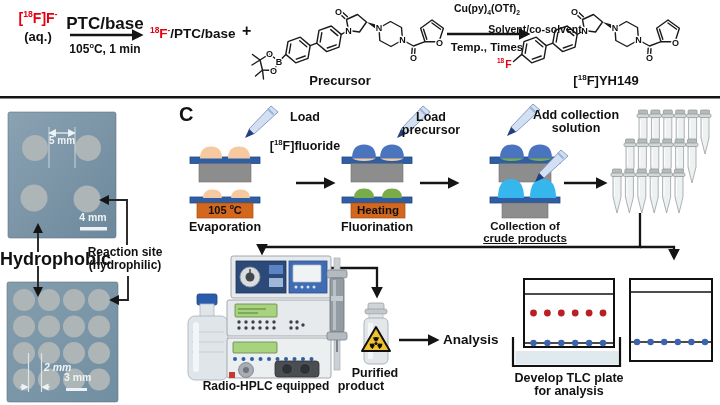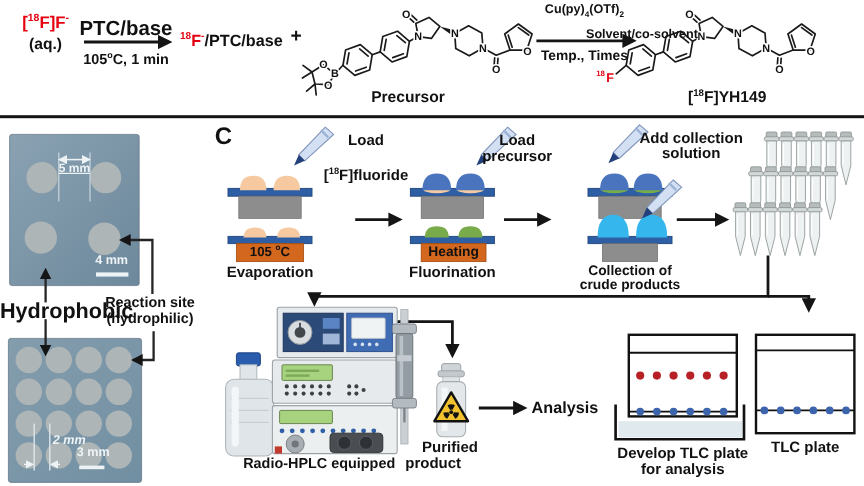--- a/index.html
+++ b/index.html
@@ -371,42 +371,41 @@
 <div class="t c" style="left:66px;top:14px;width:78px;font-size:17px;">PTC/base</div>
 <div class="t c" style="left:62px;top:43px;width:86px;font-size:12px;"><span>105</span><span class="sup">o</span><span>C, 1 min</span></div>
 <div class="t" style="left:150px;top:26px;font-size:13.5px;"><span class="red sup">18</span><span class="red">F</span><span class="red sup">-</span><span>/PTC/base</span></div>
 <div class="t" style="left:242px;top:22px;font-size:16px;">+</div>
 <div class="t c" style="left:294px;top:74px;width:92px;font-size:13px;">Precursor</div>
 <div class="t c" style="left:432px;top:3px;width:110px;font-size:10.5px;"><span>Cu(py)</span><span class="sub">4</span><span>(OTf)</span><span class="sub">2</span></div>
 <div class="t c" style="left:432px;top:24px;width:110px;font-size:10.5px;margin-left:48px;">Solvent/co-solvent</div>
 <div class="t c" style="left:432px;top:41px;width:110px;font-size:11.5px;">Temp., Times</div>
 <div class="t c" style="left:550px;top:74px;width:112px;font-size:13px;"><span>[</span><span class="sup">18</span><span>F]YH149</span></div>
 
-<div class="t c wt" style="left:42px;top:135px;width:40px;font-size:10px;text-decoration:underline;">5 mm</div>
+<div class="t c wt" style="left:42px;top:135px;width:40px;font-size:10px;">5 mm</div>
 <div class="t c wt" style="left:74px;top:212px;width:38px;font-size:10.5px;">4 mm</div>
 <div class="t c" style="left:0px;top:249px;width:86px;font-size:18px;">Hydrophobic</div>
 <div class="t c" style="left:84px;top:246px;width:82px;font-size:12px;">Reaction site</div>
 <div class="t c" style="left:84px;top:258.5px;width:82px;font-size:12px;">(hydrophilic)</div>
 <div class="t wt" style="left:44px;top:362px;font-size:10.5px;font-style:italic;">2 mm</div>
 <div class="t wt" style="left:64px;top:372px;font-size:10.5px;">3 mm</div>
 
 <div class="t" style="left:179px;top:103px;font-size:20px;">C</div>
 <div class="t c" style="left:272px;top:110px;width:66px;font-size:12.5px;">Load</div>
 <div class="t c" style="left:258px;top:139px;width:94px;font-size:12.5px;"><span>[</span><span class="sup">18</span><span>F]fluoride</span></div>
 <div class="t c" style="left:398px;top:110px;width:66px;font-size:12.5px;">Load</div>
 <div class="t c" style="left:392px;top:123px;width:78px;font-size:12.5px;">precursor</div>
 <div class="t c" style="left:530px;top:108px;width:92px;font-size:12.5px;">Add collection</div>
 <div class="t c" style="left:530px;top:121px;width:92px;font-size:12.5px;">solution</div>
 <div class="t c" style="left:197px;top:203px;width:56px;height:15px;line-height:15px;font-size:11px;"><span>105 </span><span class="sup">o</span><span>C</span></div>
 <div class="t c" style="left:351px;top:203px;width:54px;height:15px;line-height:15px;font-size:11.5px;">Heating</div>
 <div class="t c" style="left:184px;top:220px;width:82px;font-size:12.5px;">Evaporation</div>
 <div class="t c" style="left:334px;top:220px;width:86px;font-size:12.5px;">Fluorination</div>
 <div class="t c" style="left:477px;top:220px;width:96px;font-size:11.5px;">Collection of</div>
-<div class="t c" style="left:477px;top:232px;width:96px;font-size:11.5px;">crude products</div>
+<div class="t c" style="left:477px;top:232px;width:96px;font-size:11.5px;text-decoration:underline;">crude products</div>
 <div class="t c" style="left:186px;top:380px;width:160px;font-size:12px;">Radio-HPLC equipped</div>
 <div class="t c" style="left:339px;top:366px;width:72px;font-size:12.5px;">Purified</div>
 <div class="t c" style="left:325px;top:379px;width:72px;font-size:12.5px;">product</div>
 <div class="t" style="left:443px;top:332px;font-size:13.5px;">Analysis</div>
 <div class="t c" style="left:503px;top:371px;width:132px;font-size:12.5px;">Develop TLC plate</div>
 <div class="t c" style="left:503px;top:384px;width:132px;font-size:12.5px;">for analysis</div>
-<div class="t c" style="left:629px;top:366px;width:84px;font-size:12.5px;">TLC plate</div>
 
 </div>
 
 </body></html>

